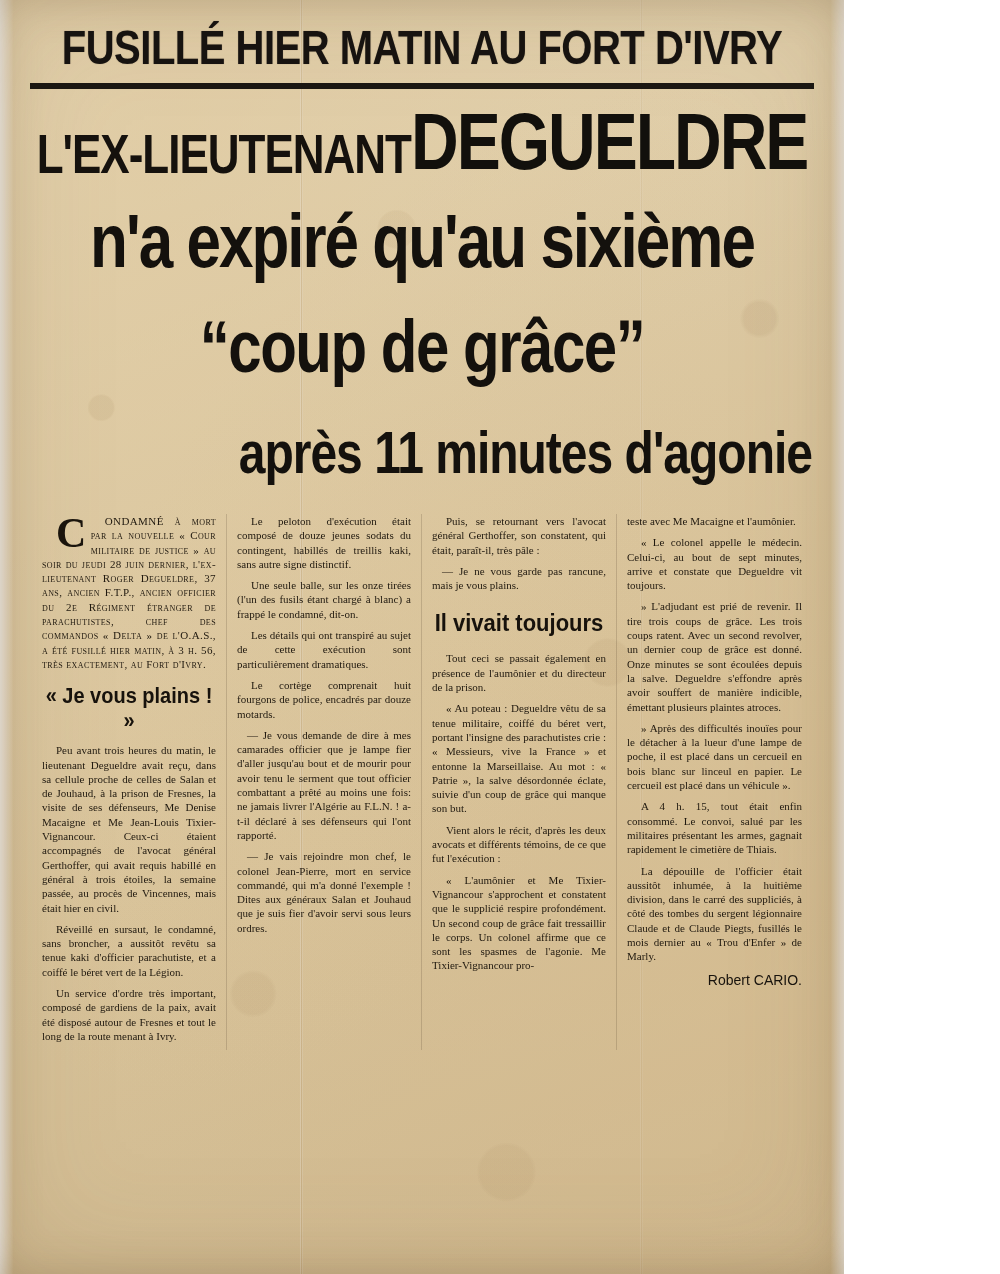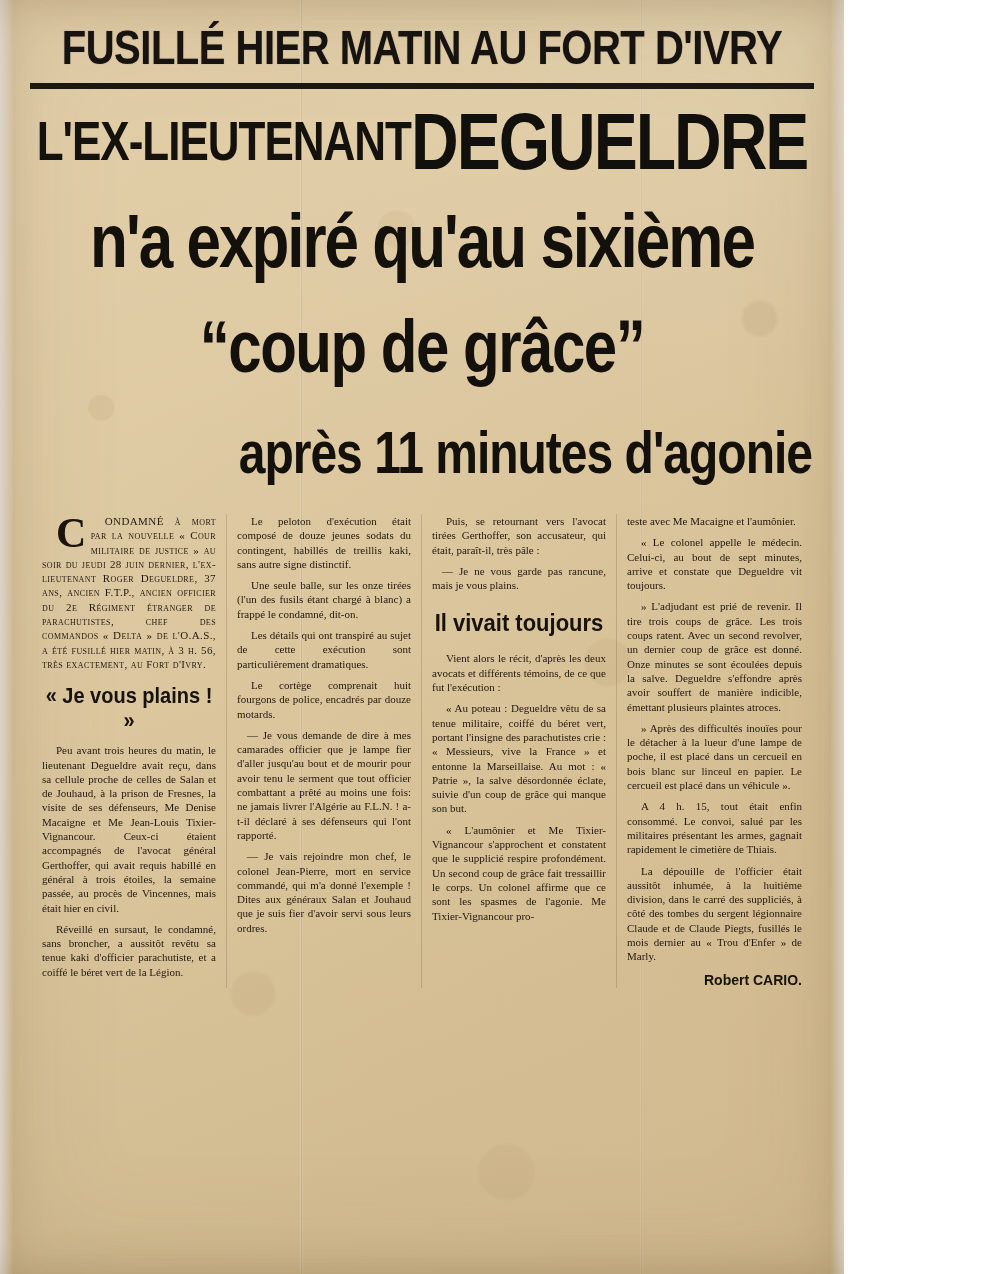--- a/index.html
+++ b/index.html
@@ -76,21 +76,21 @@
     text-shadow: 0 0 1px rgba(30,20,10,.35);
   }
   .rule {
     height: 6px;
     background: #1b1712;
     margin: 16px 4px 14px 4px;
   }
 
   .head1 {
     display: flex;
-    align-items: center;
+    align-items: flex-end;
     justify-content: center;
     gap: 0;
     margin: 6px 0 2px 0;
   }
   .head1 .small {
     font-family: "Liberation Sans", sans-serif;
     font-weight: 700;
     font-size: 44px;
     color: #15110d;
     transform: scaleY(1.25);
@@ -184,21 +184,21 @@
     text-align: center;
     margin: 16px 0 12px 0;
     transform: scaleY(1.1);
   }
   .subhead.tall {
     font-size: 22px;
     line-height: 1.5;
   }
   .byline {
     font-family: "Liberation Sans", sans-serif;
-    font-weight: 700;
+    font-weight: 400;
     font-size: 14px;
     text-align: right;
     margin-top: 8px;
     color: #17120c;
   }
   .spacer-top { margin-top: 14px; }
 </style>
 </head>
 <body>
 
@@ -223,37 +223,39 @@
     <div class="head3">“coup de grâce”</div>
     <div class="head4">après 11 minutes d'agonie</div>
 
     <div class="cols">
 
       <div class="col">
         <p class="dropcap smallcaps">CONDAMNÉ à mort par la nouvelle « Cour militaire de justice » au soir du jeudi 28 juin dernier, l'ex-lieutenant Roger Degueldre, 37 ans, ancien F.T.P., ancien officier du 2e Régiment étranger de parachutistes, chef des commandos « Delta » de l'O.A.S., a été fusillé hier matin, à 3 h. 56, très exactement, au Fort d'Ivry.</p>
         <div class="subhead spacer-top">« Je vous plains ! »</div>
         <p>Peu avant trois heures du matin, le lieutenant Degueldre avait reçu, dans sa cellule proche de celles de Salan et de Jouhaud, à la prison de Fresnes, la visite de ses défenseurs, Me Denise Macaigne et Me Jean-Louis Tixier-Vignancour. Ceux-ci étaient accompagnés de l'avocat général Gerthoffer, qui avait requis habillé en général à trois étoiles, la semaine passée, au procès de Vincennes, mais était hier en civil.</p>
         <p>Réveillé en sursaut, le condamné, sans broncher, a aussitôt revêtu sa tenue kaki d'officier parachutiste, et a coiffé le béret vert de la Légion.</p>
+        <p>Un service d'ordre très important, composé de gardiens de la paix, avait été disposé autour de Fresnes et tout le long de la route menant à Ivry.</p>
       </div>
 
       <div class="col">
         <p>Le peloton d'exécution était composé de douze jeunes sodats du contingent, habillés de treillis kaki, sans autre signe distinctif.</p>
         <p>Une seule balle, sur les onze tirées (l'un des fusils étant chargé à blanc) a frappé le condamné, dit-on.</p>
         <p>Les détails qui ont transpiré au sujet de cette exécution sont particulièrement dramatiques.</p>
         <p>Le cortège comprenait huit fourgons de police, encadrés par douze motards.</p>
         <p class="dash">— Je vous demande de dire à mes camarades officier que je lampe fier d'aller jusqu'au bout et de mourir pour avoir tenu le serment que tout officier combattant a prêté au moins une fois: ne jamais livrer l'Algérie au F.L.N. ! a-t-il déclaré à ses défenseurs qui l'ont rapporté.</p>
         <p class="dash">— Je vais rejoindre mon chef, le colonel Jean-Pierre, mort en service commandé, qui m'a donné l'exemple ! Dites aux généraux Salan et Jouhaud que je suis fier d'avoir servi sous leurs ordres.</p>
       </div>
 
       <div class="col">
-        <p>Puis, se retournant vers l'avocat tirées Gerthoffer, son accusateur, qui était, paraît-il, très pâle :</p>
+        <p>Puis, se retournant vers l'avocat général Gerthoffer, son constatent, qui était, paraît-il, très pâle :</p>
         <p class="dash">— Je ne vous garde pas rancune, mais je vous plains.</p>
         <div class="subhead tall spacer-top">Il vivait toujours</div>
+        <p>Tout ceci se passait également en présence de l'aumônier et du directeur de la prison.</p>
+        <p>« Au poteau : Degueldre vêtu de sa tenue militaire, coiffé du béret vert, portant l'insigne des parachutistes crie : « Messieurs, vive la France » et entonne la Marseillaise. Au mot : « Patrie », la salve désordonnée éclate, suivie d'un coup de grâce qui manque son but.</p>
         <p>Vient alors le récit, d'après les deux avocats et différents témoins, de ce que fut l'exécution :</p>
-        <p>« Au poteau : Degueldre vêtu de sa tenue militaire, coiffé du béret vert, portant l'insigne des parachutistes crie : « Messieurs, vive la France » et entonne la Marseillaise. Au mot : « Patrie », la salve désordonnée éclate, suivie d'un coup de grâce qui manque son but.</p>
         <p>« L'aumônier et Me Tixier-Vignancour s'approchent et constatent que le supplicié respire profondément. Un second coup de grâce fait tressaillir le corps. Un colonel affirme que ce sont les spasmes de l'agonie. Me Tixier-Vignancour pro-</p>
       </div>
 
       <div class="col">
         <p class="noind">teste avec Me Macaigne et l'aumônier.</p>
         <p>« Le colonel appelle le médecin. Celui-ci, au bout de sept minutes, arrive et constate que Degueldre vit toujours.</p>
         <p>» L'adjudant est prié de revenir. Il tire trois coups de grâce. Les trois coups ratent. Avec un second revolver, un dernier coup de grâce est donné. Onze minutes se sont écoulées depuis la salve. Degueldre s'effondre après avoir souffert de manière indicible, émettant plusieurs plaintes atroces.</p>
         <p>» Après des difficultés inouïes pour le détacher à la lueur d'une lampe de poche, il est placé dans un cercueil en bois blanc sur linceul en papier. Le cercueil est placé dans un véhicule ».</p>
         <p>A 4 h. 15, tout était enfin consommé. Le convoi, salué par les militaires présentant les armes, gagnait rapidement le cimetière de Thiais.</p>
         <p>La dépouille de l'officier était aussitôt inhumée, à la huitième division, dans le carré des suppliciés, à côté des tombes du sergent légionnaire Claude et de Claude Piegts, fusillés le mois dernier au « Trou d'Enfer » de Marly.</p>

